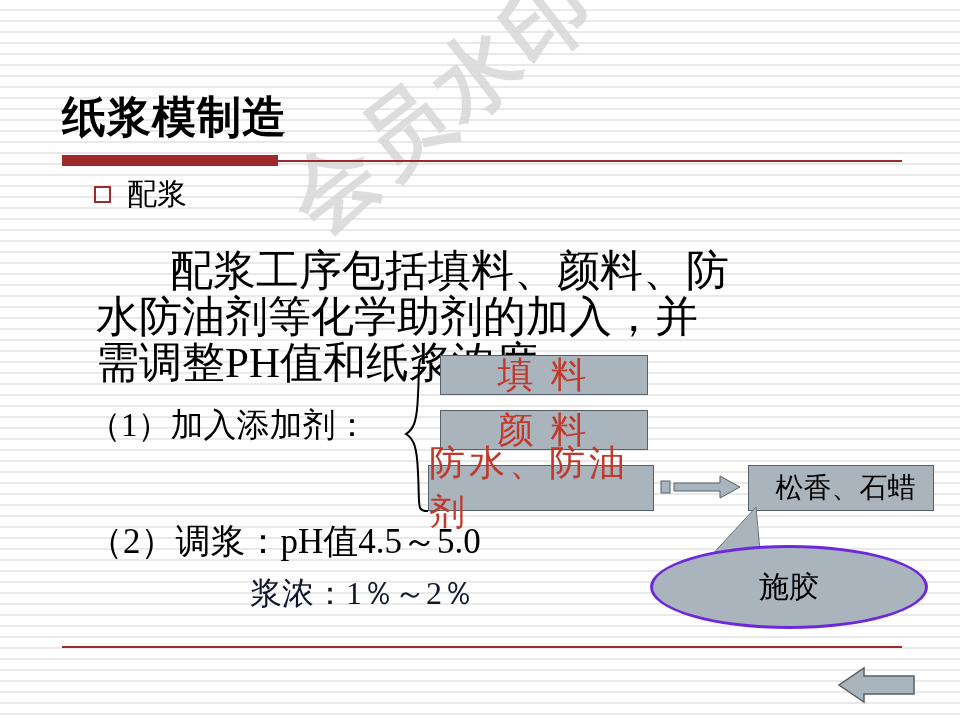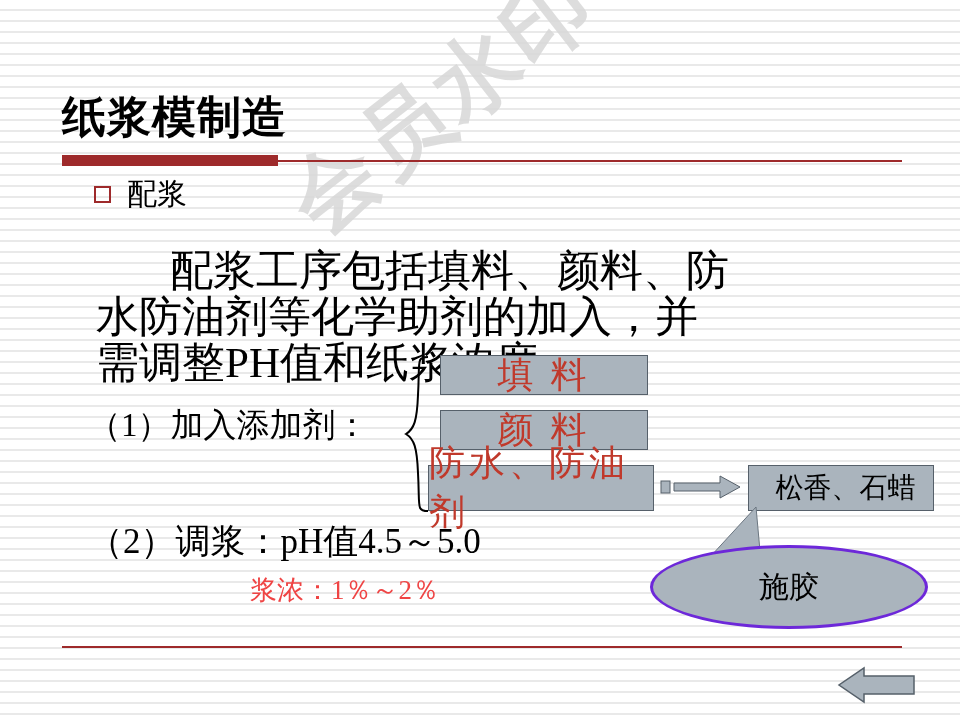--- a/index.html
+++ b/index.html
@@ -132,22 +132,22 @@
     top: 518px;
     font-size: 35px;
     color: #000000;
     font-family: "Liberation Serif", serif;
     text-align: center;
   }
   .item3 {
     position: absolute;
     left: 250px;
     top: 572px;
-    font-size: 27px;
-    color: #ef4444;
+    font-size: 32px;
+    color: #0f172a;
     font-family: "Liberation Serif", serif;
   }
   
   .gbox {
     position: absolute;
     background: #aab4bd;
     border: 1px solid #56606a;
     box-sizing: border-box;
     display: flex;
     align-items: center;

